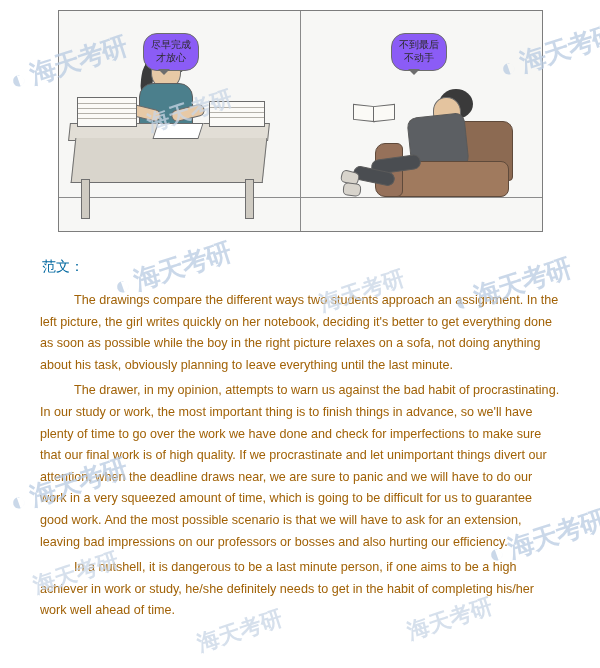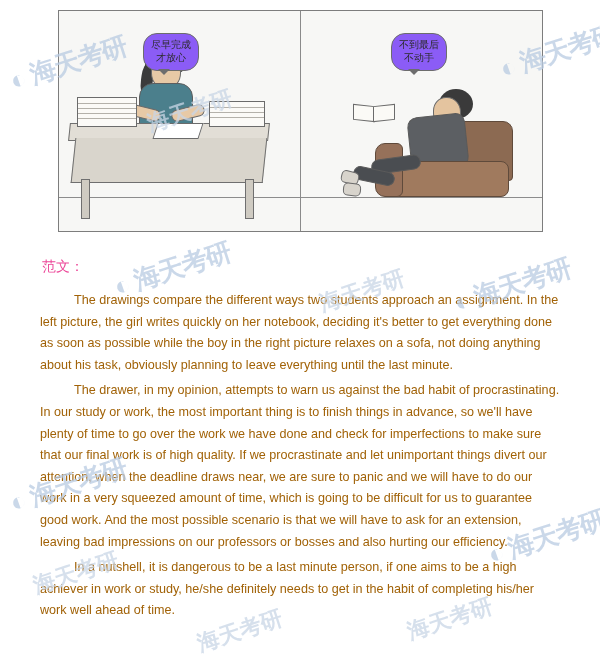--- a/index.html
+++ b/index.html
@@ -259,21 +259,21 @@
   .essay {
     position: absolute;
     left: 40px;
     top: 258px;
     width: 520px;
     z-index: 3;
   }
   .heading {
     font-family: "DejaVu Sans", sans-serif;
     font-size: 14px;
-    color: #ec4899;
+    color: #0369a1;
     margin: 0 0 14px 2px;
     font-weight: normal;
   }
   .para {
     margin: 0 0 4px 0;
     font-size: 12.6px;
     line-height: 21.6px;
     text-indent: 34px;
     color: #a16207;
     text-align: left;

